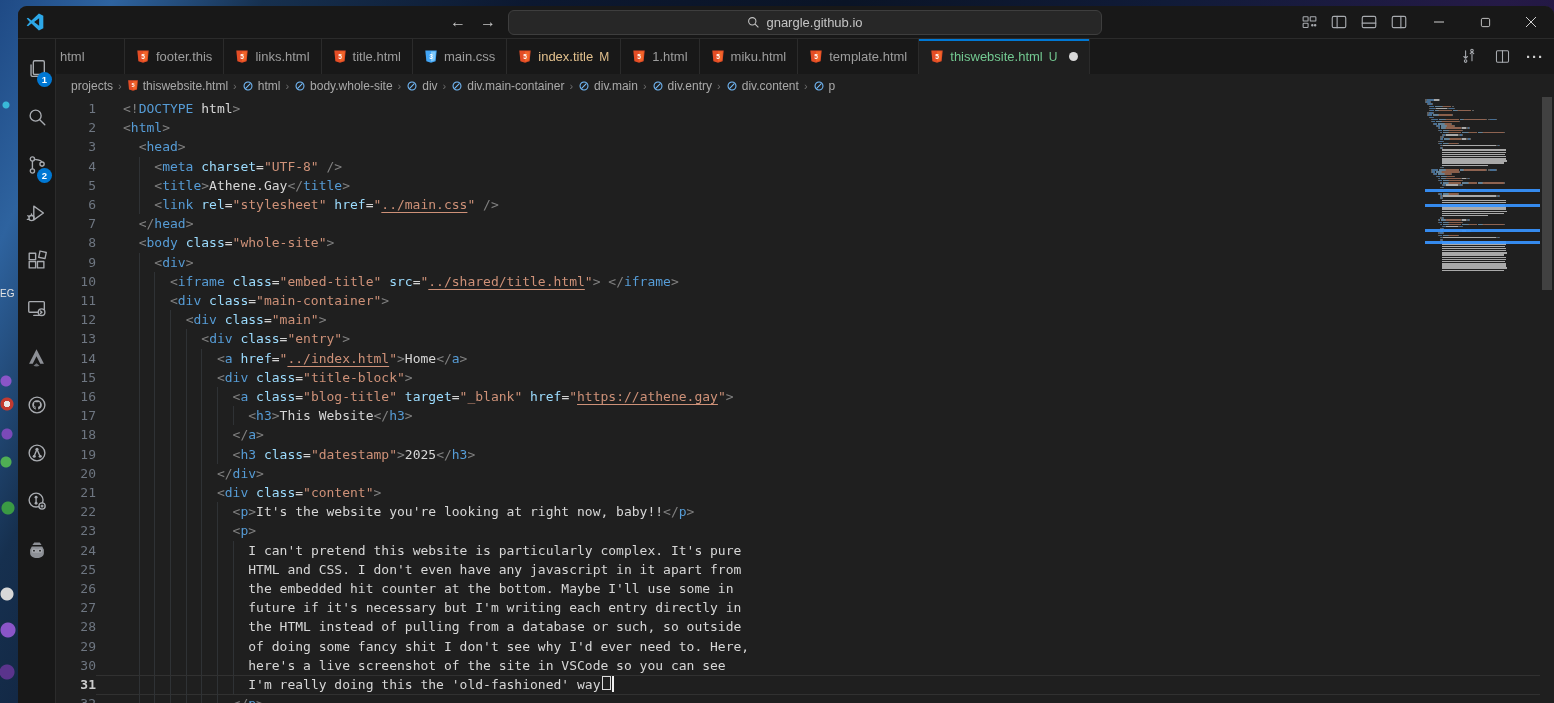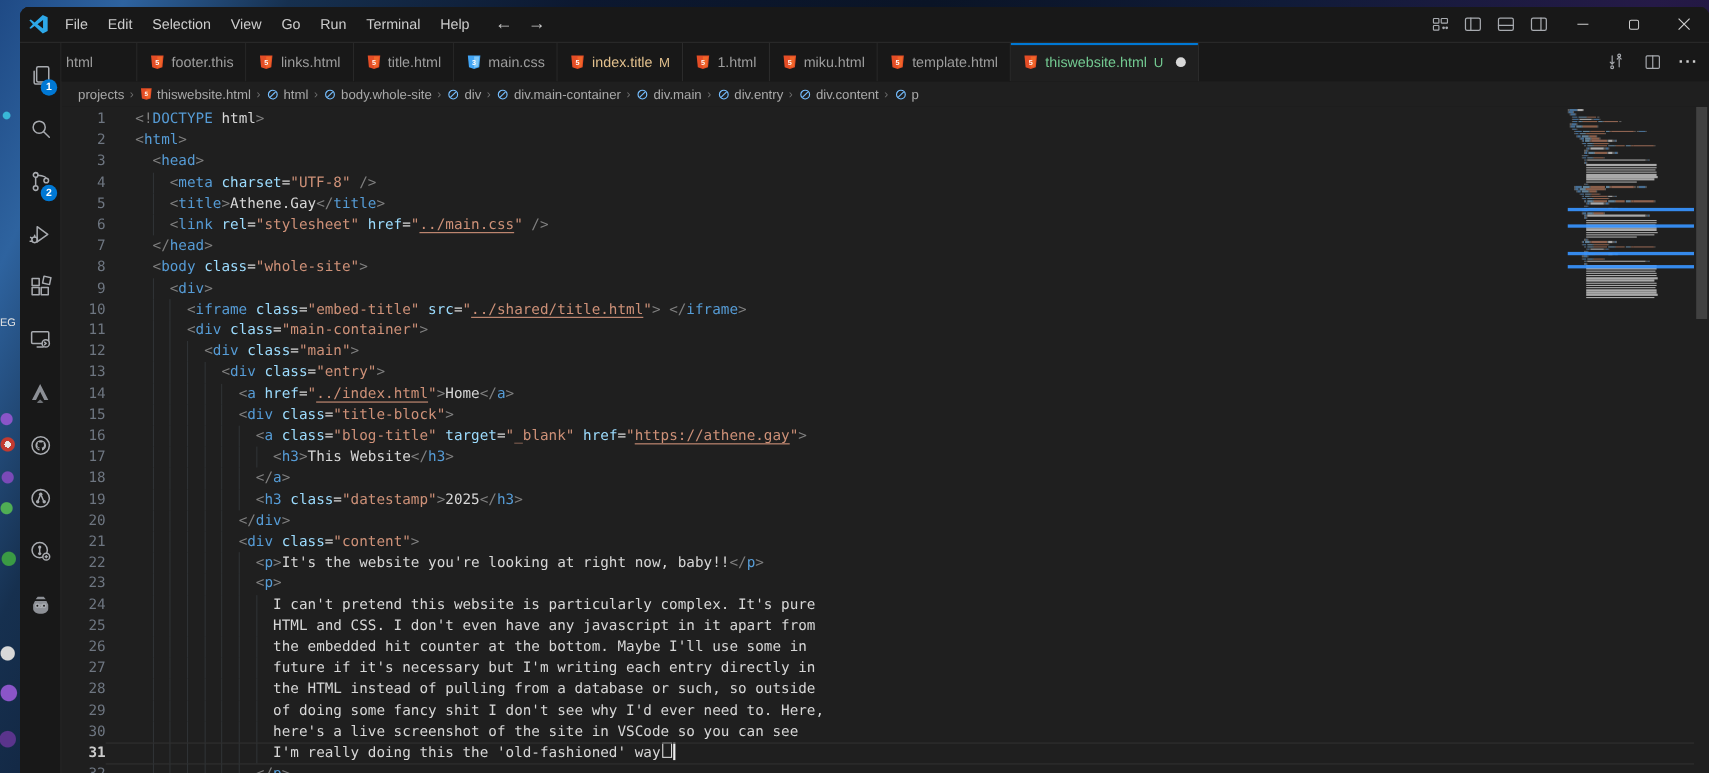--- a/index.html
+++ b/index.html
@@ -85,33 +85,32 @@
   <span class="desktop-label">EG</span>
 </div>
 
 <div class="window">
   <div class="titlebar">
     <div class="vscode-logo">
       <svg width="18" height="18" viewBox="0 0 24 24">
           <path fill="#2da8e8" d="M17.2 0.8 7.3 9.9 2.7 6.4 0.9 7.3l4.3 4.7-4.3 4.7 1.8.9 4.6-3.5 9.9 9.1 5.9-2.9V3.7L17.2.8zM17.5 6.9v10.2L10.8 12l6.7-5.1z"></path>
         </svg>
     </div>
-    <div class="menubar" id="menubar">
-        <span class="menu-item">File</span>
-        <span class="menu-item">Edit</span>
-        <span class="menu-item">Selection</span>
-        <span class="menu-item">View</span>
-        <span class="menu-item">Go</span>
-        <span class="menu-item">Run</span>
-        <span class="menu-item">Terminal</span>
-        <span class="menu-item">Help</span>
-      </div>
     <div class="nav-arrows">
       <span>←</span>
       <span>→</span>
+    </div>
+    <div class="command-center">
+      <span style="display:flex">
+        <svg width="13" height="13" viewBox="0 0 16 16" fill="none" stroke="#c4c4c4" stroke-width="1.3">
+            <circle cx="6.5" cy="6.5" r="4.5"></circle>
+            <line x1="10" y1="10" x2="14" y2="14"></line>
+          </svg>
+      </span>
+      <span>gnargle.github.io</span>
     </div>
     <div class="layout-controls" id="layout-controls">
         <div class="lc">
           <svg xmlns="http://www.w3.org/2000/svg" width="17" height="17" viewBox="0 0 24 24" fill="none" stroke="#a8abb0" stroke-width="1.5" stroke-linecap="round" stroke-linejoin="round">
             <rect x="3" y="4" width="7" height="6" rx="1"></rect>
             <rect x="13" y="4" width="8" height="6" rx="1"></rect>
             <rect x="3" y="13" width="7" height="6" rx="1"></rect>
             <circle cx="16" cy="16" r="1" fill="#a8abb0"></circle>
             <circle cx="20" cy="16" r="1" fill="#a8abb0"></circle>
           </svg>

